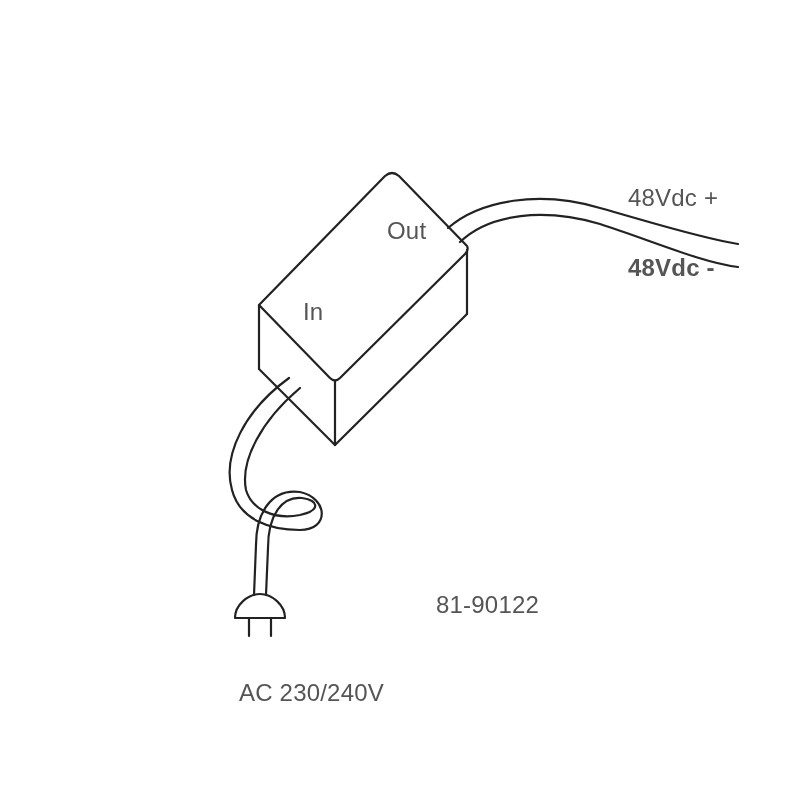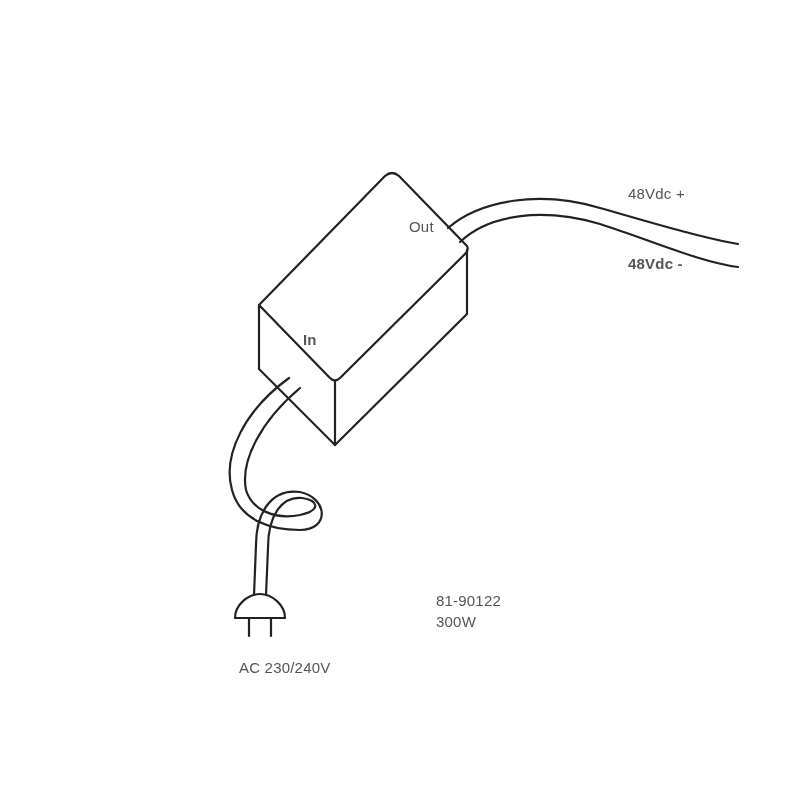--- a/index.html
+++ b/index.html
@@ -2,26 +2,26 @@
 <html><head>
   <meta charset="utf-8">
   <style>
     html, body { margin: 0; padding: 0; background: #ffffff; }
     body { width: 800px; height: 800px; position: relative; overflow: hidden; }
     .canvas { position: absolute; left: 0; top: 0; width: 800px; height: 800px; }
     .lbl {
       position: absolute;
       font-family: "Liberation Sans", "DejaVu Sans", sans-serif;
       color: #555555;
-      font-size: 15px;
+      font-size: 24px;
       line-height: 1;
       white-space: nowrap;
       letter-spacing: 0.2px;
     }
-    .spec .lbl { position: static; display: block; margin-bottom: 6px; }
+    .spec .lbl { position: static; display: block; margin-bottom: 6px; text-align: right; }
     .spec { position: absolute; left: 436px; top: 593px; }
   </style>
 </head>
 <body>
 
 <div class="canvas">
   <svg width="800" height="800" viewBox="0 0 800 800" xmlns="http://www.w3.org/2000/svg">
     <g fill="none" stroke="#222222" stroke-width="2.2" stroke-linejoin="round" stroke-linecap="round">
 
       <g>
@@ -48,23 +48,22 @@
 
       <g>
         <path d="M 235 618 C 235 605, 248 594, 260 594 C 272 594, 285 605, 285 618 Z"></path>
         <path d="M 249 618 L 249 636"></path>
         <path d="M 271 618 L 271 636"></path>
       </g>
     </g>
   </svg>
 
   
-  <span class="lbl" style="left:409px; top:219px;">Out</span>
-  <span class="lbl" style="left:303px; top:332px;font-weight:bold;">In</span>
+  <span class="lbl" style="left:387px; top:219px;">Out</span>
+  <span class="lbl" style="left:303px; top:300px;">In</span>
   <span class="lbl" style="left:628px; top:186px;">48Vdc +</span>
   <span class="lbl" style="left:628px; top:256px;font-weight:bold;">48Vdc -</span>
-  <span class="lbl" style="left:239px; top:660px;">AC 230/240V</span>
+  <span class="lbl" style="left:239px; top:681px;">AC 230/240V</span>
 
   <div class="spec">
     <span class="lbl">81-90122</span>
-    <span class="lbl">300W</span>
   </div>
 </div>
 
 </body></html>

